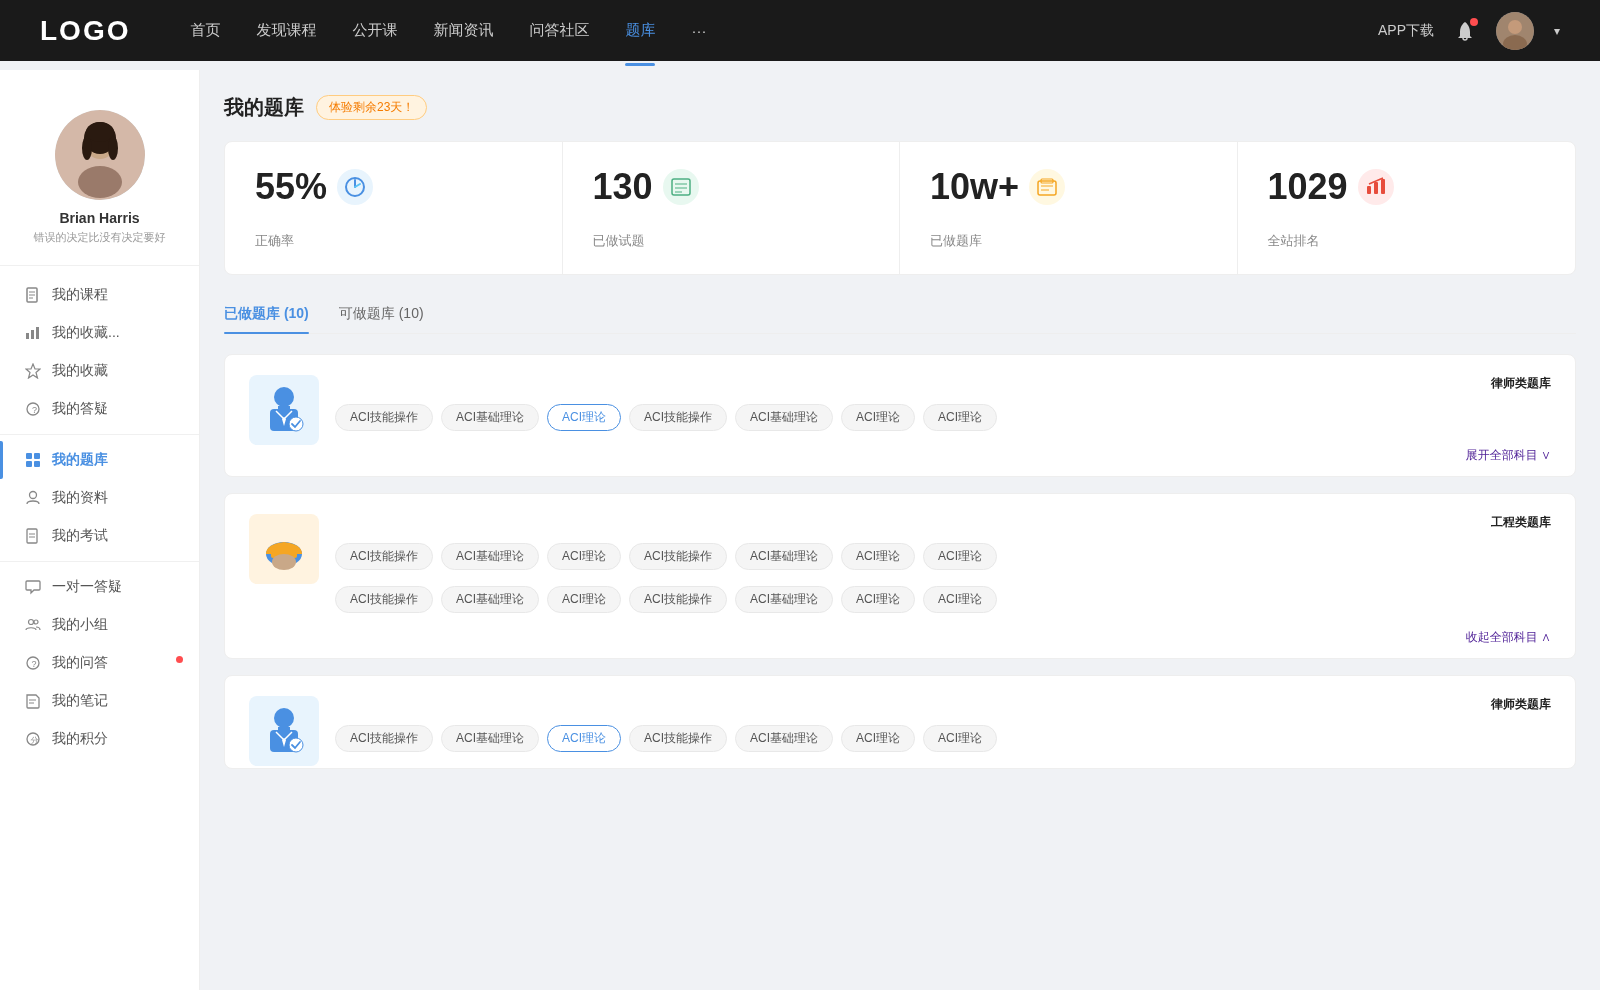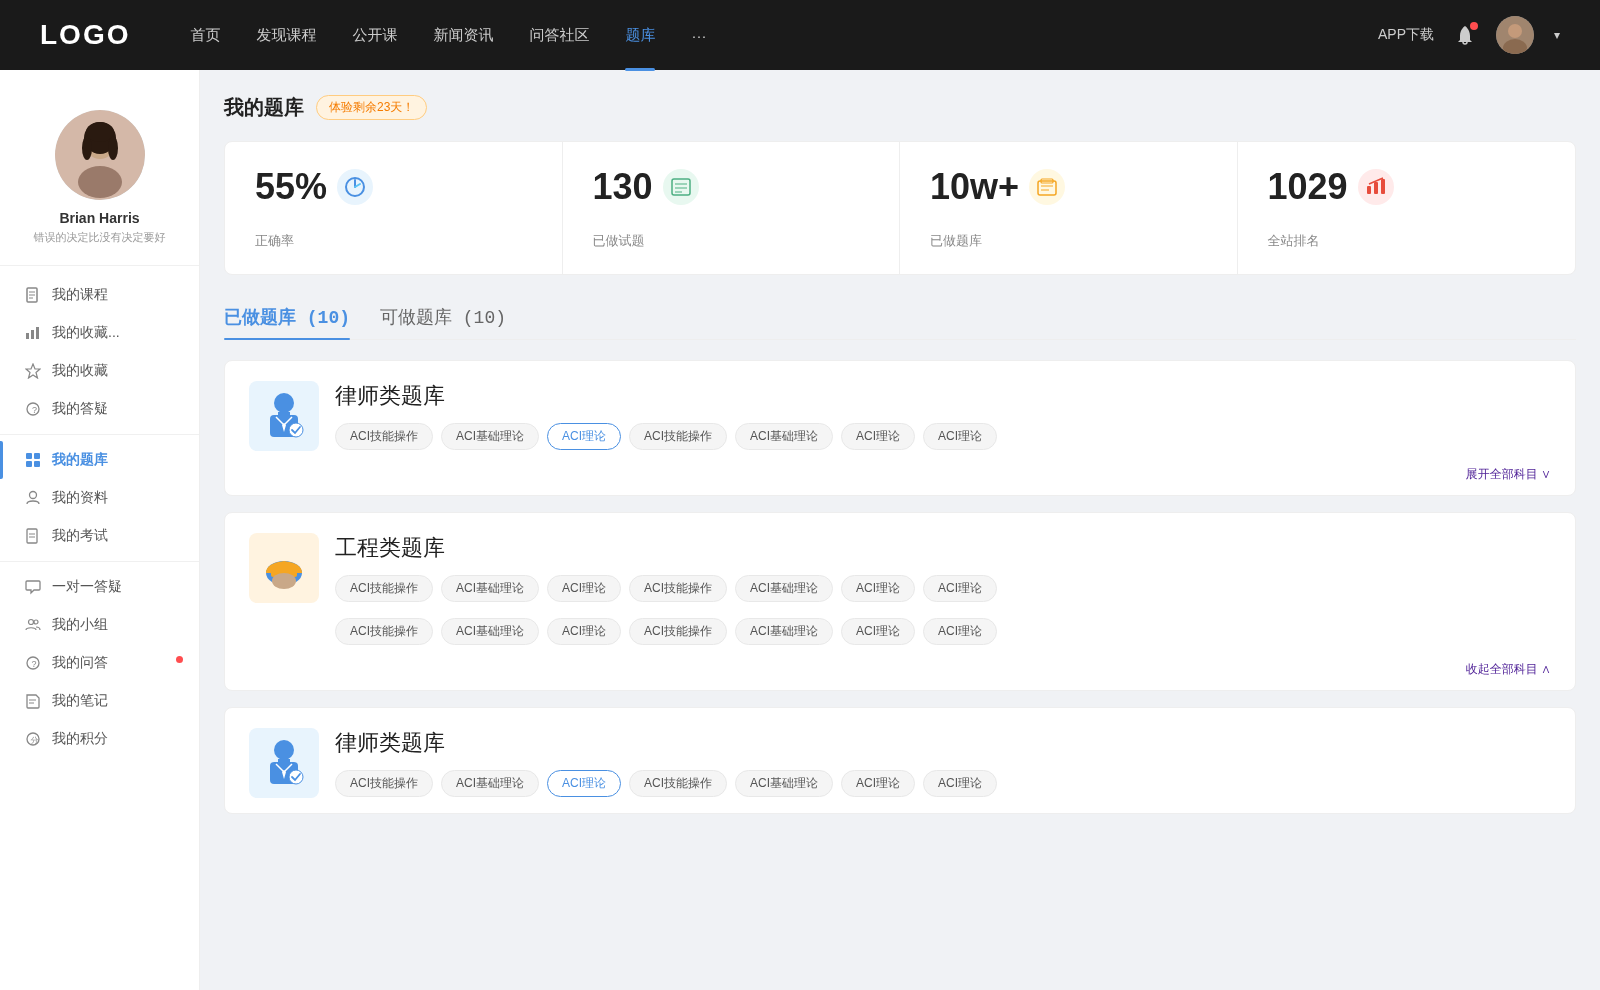--- a/index.html
+++ b/index.html
@@ -1,21 +1,21 @@
 <!DOCTYPE html>
 <html><head>
   <meta charset="utf-8">
   <style>
     * { box-sizing: border-box; margin: 0; padding: 0; }
     body { font-family: -apple-system, BlinkMacSystemFont, 'PingFang SC', 'Microsoft YaHei', sans-serif; background: #f0f2f5; color: #333; font-size: 14px; }
 
     
     .navbar {
       background: #1a1a1a;
-      height: 70px;
+      height: 61px;
       display: flex;
       align-items: center;
       padding: 0 40px;
       position: fixed;
       top: 0; left: 0; right: 0;
       z-index: 100;
     }
     .navbar-logo {
       color: white;
       font-size: 28px;
@@ -246,25 +246,24 @@
     
     .tabs-row {
       display: flex;
       gap: 0;
       margin-bottom: 20px;
       border-bottom: 1px solid #eee;
     }
     .tab {
       padding: 10px 0;
       margin-right: 30px;
-      font-size: 18px;
+      font-size: 14px;
       color: #666;
       cursor: pointer;
       position: relative;
-      font-family: Liberation Mono, monospace;
     }
     .tab.active {
       color: #4a90e2;
       font-weight: 600;
     }
     .tab.active::after {
       content: '';
       position: absolute;
       bottom: -1px;
       left: 0; right: 0;
@@ -292,24 +291,25 @@
       background: #e8f4fd;
       border-radius: 8px;
       display: flex;
       align-items: center;
       justify-content: center;
       flex-shrink: 0;
     }
     .bank-icon-wrap.yellow-bg { background: #fff3e0; }
     .bank-title-col { flex: 1; }
     .bank-title {
-      font-size: 22px;
-      font-weight: 400;
+      font-size: 12px;
+      font-weight: 700;
       color: #222;
       margin-bottom: 12px;
+      text-align: right;
     }
     .bank-tags {
       display: flex;
       flex-wrap: wrap;
       gap: 8px;
       padding-bottom: 16px;
     }
     .tag {
       padding: 4px 14px;
       border-radius: 20px;

